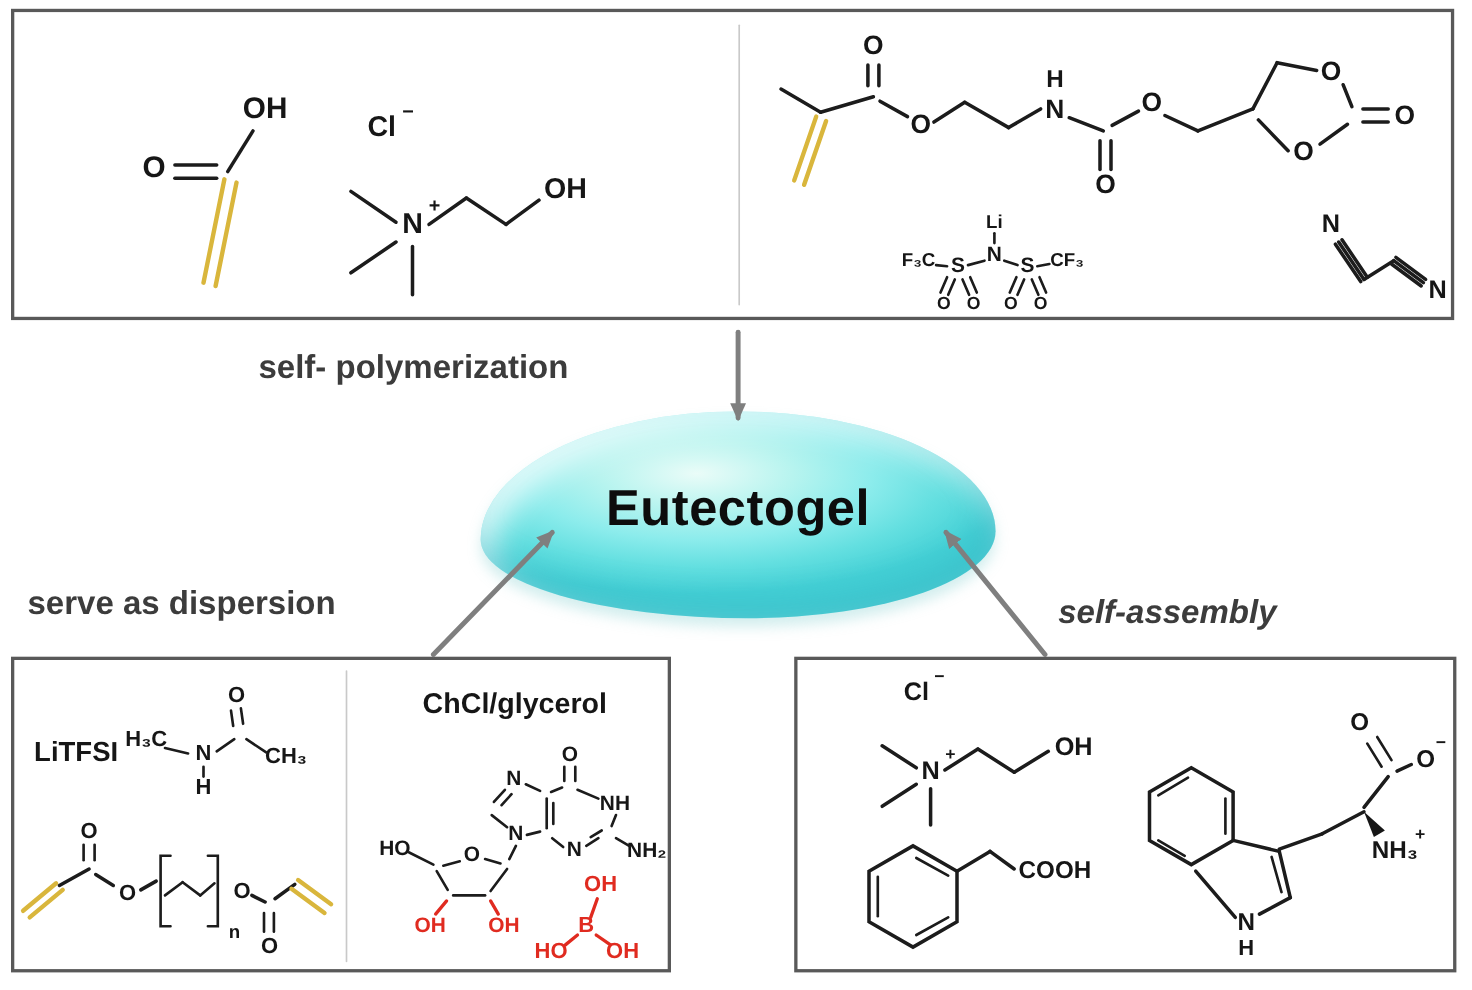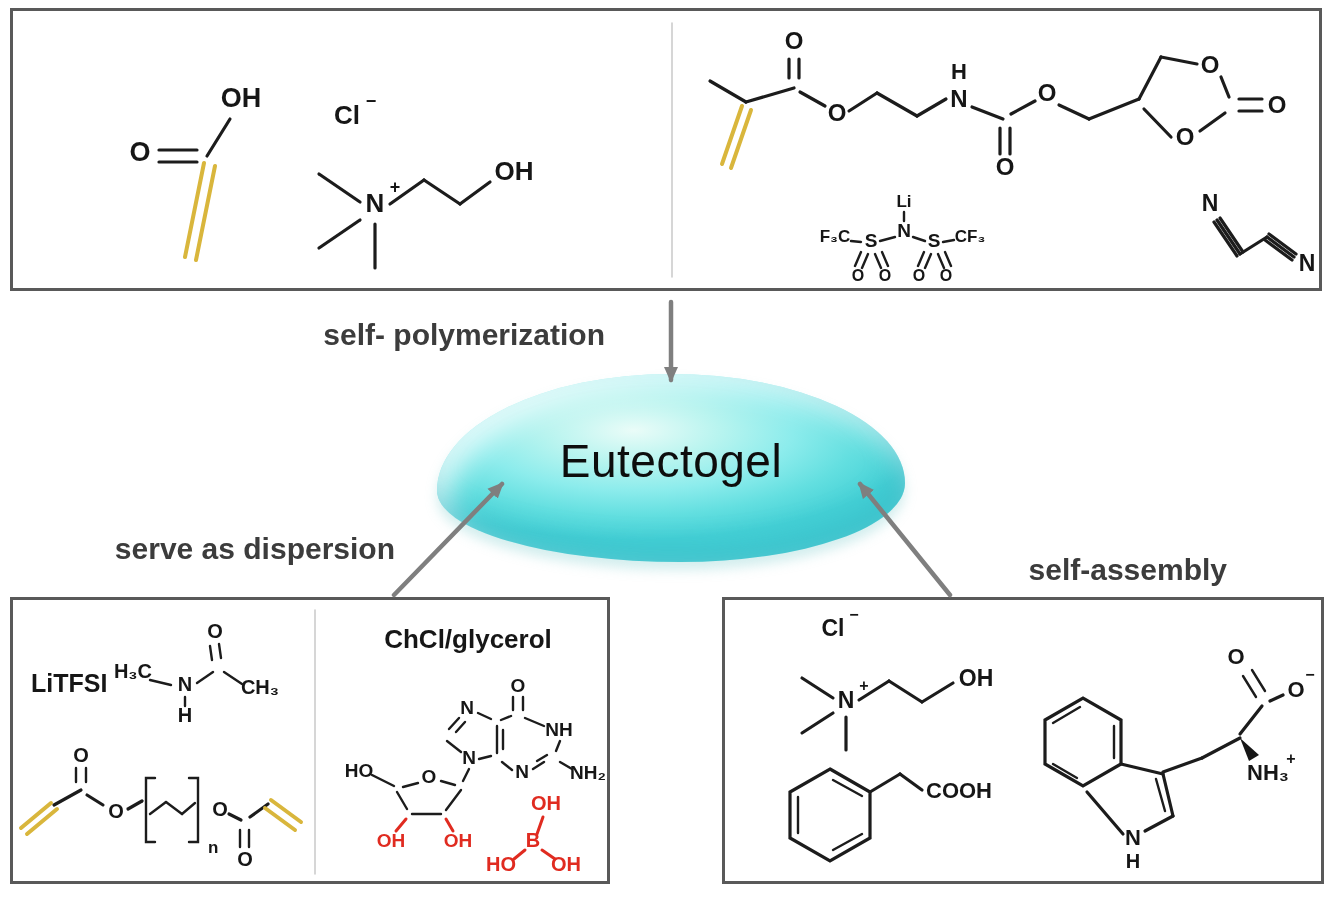--- a/index.html
+++ b/index.html
@@ -2,32 +2,32 @@
 <html><head>
 <meta charset="utf-8">
 <style>
   * { margin:0; padding:0; box-sizing:border-box; }
   html,body { width:1338px; height:900px; }
   body { position:relative; background:#ffffff; font-family:"Liberation Sans", sans-serif; overflow:hidden; }
   .box { position:absolute; background:#ffffff; border:3px solid #595959; z-index:2; }
   #top-box { left:10px; top:8px; width:1312px; height:283px; }
   #bl-box  { left:10px; top:597px; width:600px; height:287px; }
   #br-box  { left:722px; top:597px; width:602px; height:287px; }
-  .flow-label { position:absolute; font-weight:bold; font-size:30px; color:#3c3c3c; z-index:4; text-align:right; }
+  .flow-label { position:absolute; font-weight:bold; font-size:30px; color:#3c3c3c; z-index:4; text-align:left; }
   #lbl-selfpoly { left:235px; top:318px; width:370px; }
   #lbl-disp     { left:25px;  top:532px; width:370px; }
-  #lbl-assembly { left:962px; top:553px; width:265px; }
+  #lbl-assembly { left:962px; top:540px; width:265px;font-style:italic; }
   #gel { position:absolute; left:437px; top:374px; width:468px; height:188px; z-index:1;
     background: radial-gradient(ellipse 62% 58% at 42% 30%, #eafcf8 0%, #b7f4ef 30%, #8cecec 55%, #63dfe0 78%, #45d1d6 100%);
     border-radius: 50% 50% 48% 52% / 62% 58% 42% 38%;
     display:flex; align-items:center; justify-content:center;
     box-shadow: 0 8px 12px rgba(130,205,205,0.35),
                 inset -10px -16px 26px rgba(40,170,185,0.35),
                 inset 12px 14px 28px rgba(255,255,255,0.75); }
-  #gel .txt { font-size:46px; font-weight:normal; color:#0d0d0d; margin-bottom:14px; letter-spacing:0.5px; }
+  #gel .txt { font-size:46px; font-weight:bold; color:#0d0d0d; margin-bottom:14px; letter-spacing:0.5px; }
   #arrows { position:absolute; left:0; top:0; width:1338px; height:900px; z-index:3; pointer-events:none; }
   svg text { font-family:"Liberation Sans", sans-serif; font-weight:bold; fill:#161616; }
   svg line, svg path, svg polyline { stroke-linecap:round; }
   .bond { stroke:#1c1c1c; stroke-width:3.2; }
   .bondthin { stroke:#1c1c1c; stroke-width:2.4; }
   .vinyl { stroke:#d9b63c; stroke-width:4; }
   .redbond { stroke:#e02b20; stroke-width:3; }
   .redtxt { fill:#e02b20; }
   .divider { stroke:#c9c9c9; stroke-width:1.5; }
 </style>

